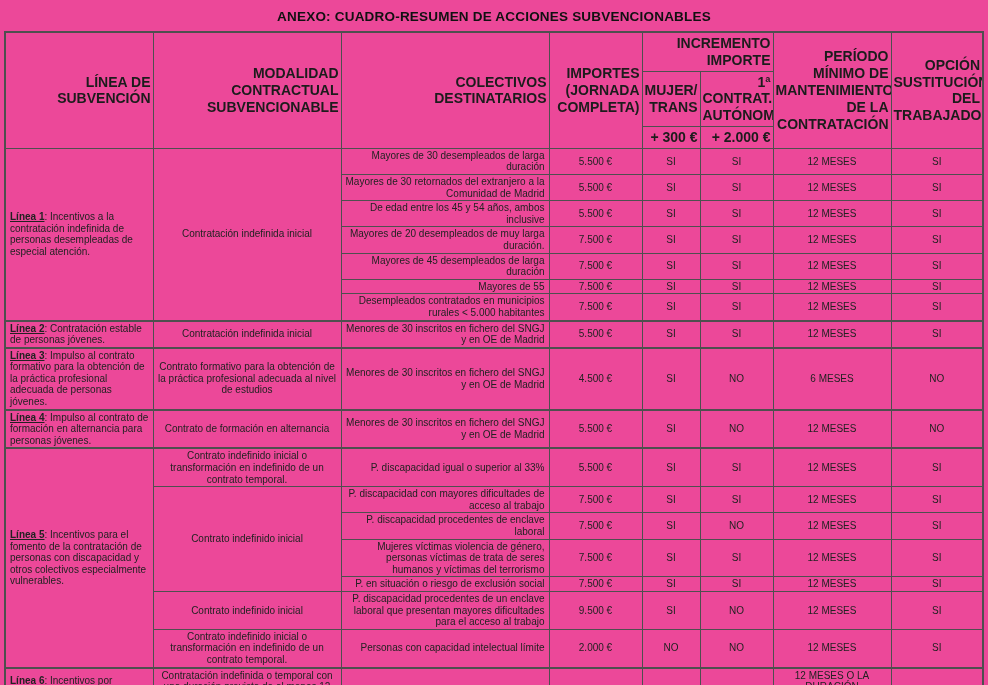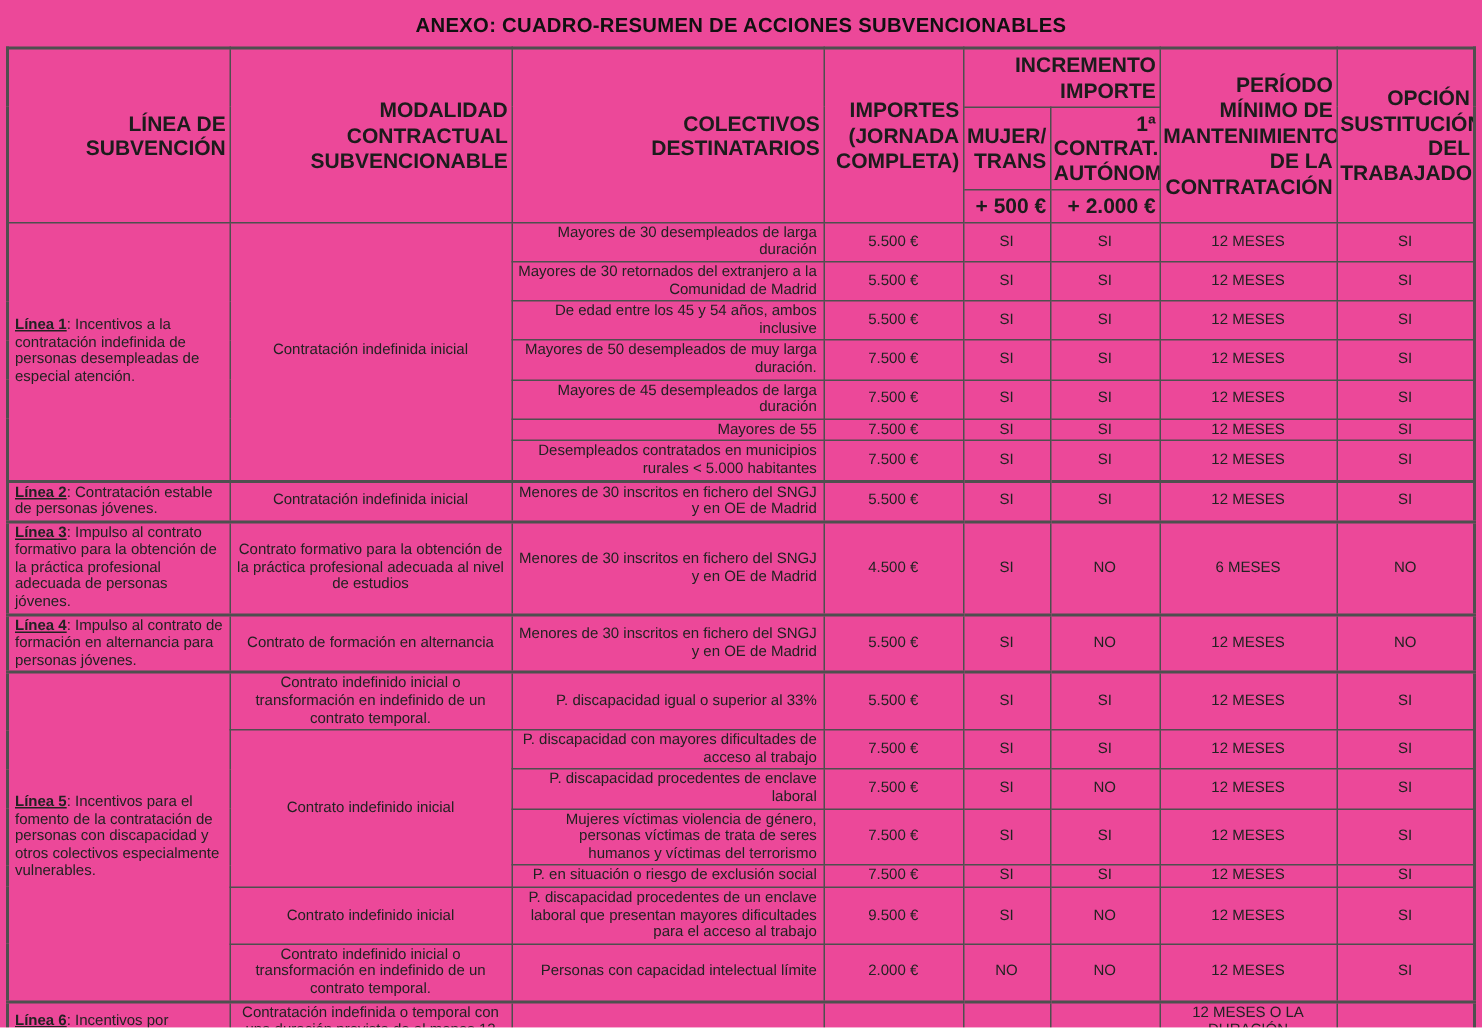--- a/index.html
+++ b/index.html
@@ -81,21 +81,21 @@
         <th rowspan="3">IMPORTES (JORNADA COMPLETA)</th>
         <th colspan="2" class="inc">INCREMENTO IMPORTE</th>
         <th rowspan="3">PERÍODO MÍNIMO DE MANTENIMIENTO DE LA CONTRATACIÓN</th>
         <th rowspan="3">OPCIÓN SUSTITUCIÓN DEL TRABAJADOR</th>
       </tr>
       <tr>
         <th class="sub">MUJER/ TRANS</th>
         <th class="sub">1ª CONTRAT. AUTÓNOMO</th>
       </tr>
       <tr>
-        <th class="plus">+ 500 €</th>
+        <th class="plus">+ 300 €</th>
         <th class="plus">+ 2.000 €</th>
       </tr>
     </thead>
     <tbody>
 
       <tr>
         <td rowspan="7" class="l">
           <span class="lbl">Línea 1</span><span>: Incentivos a la contratación indefinida de personas desempleadas de especial atención.</span>
         </td>
         <td rowspan="7" class="c">Contratación indefinida inicial</td>
@@ -116,21 +116,21 @@
       </tr>
       <tr>
         <td class="colectivo">De edad entre los 45 y 54 años, ambos inclusive</td>
         <td class="c">5.500 €</td>
         <td class="c">SI</td>
         <td class="c">SI</td>
         <td class="c">12 MESES</td>
         <td class="c">SI</td>
       </tr>
       <tr>
-        <td class="colectivo">Mayores de 50 desempleados de muy larga duración.</td>
+        <td class="colectivo">Mayores de 20 desempleados de muy larga duración.</td>
         <td class="c">7.500 €</td>
         <td class="c">SI</td>
         <td class="c">SI</td>
         <td class="c">12 MESES</td>
         <td class="c">SI</td>
       </tr>
       <tr>
         <td class="colectivo">Mayores de 45 desempleados de larga duración</td>
         <td class="c">7.500 €</td>
         <td class="c">SI</td>

